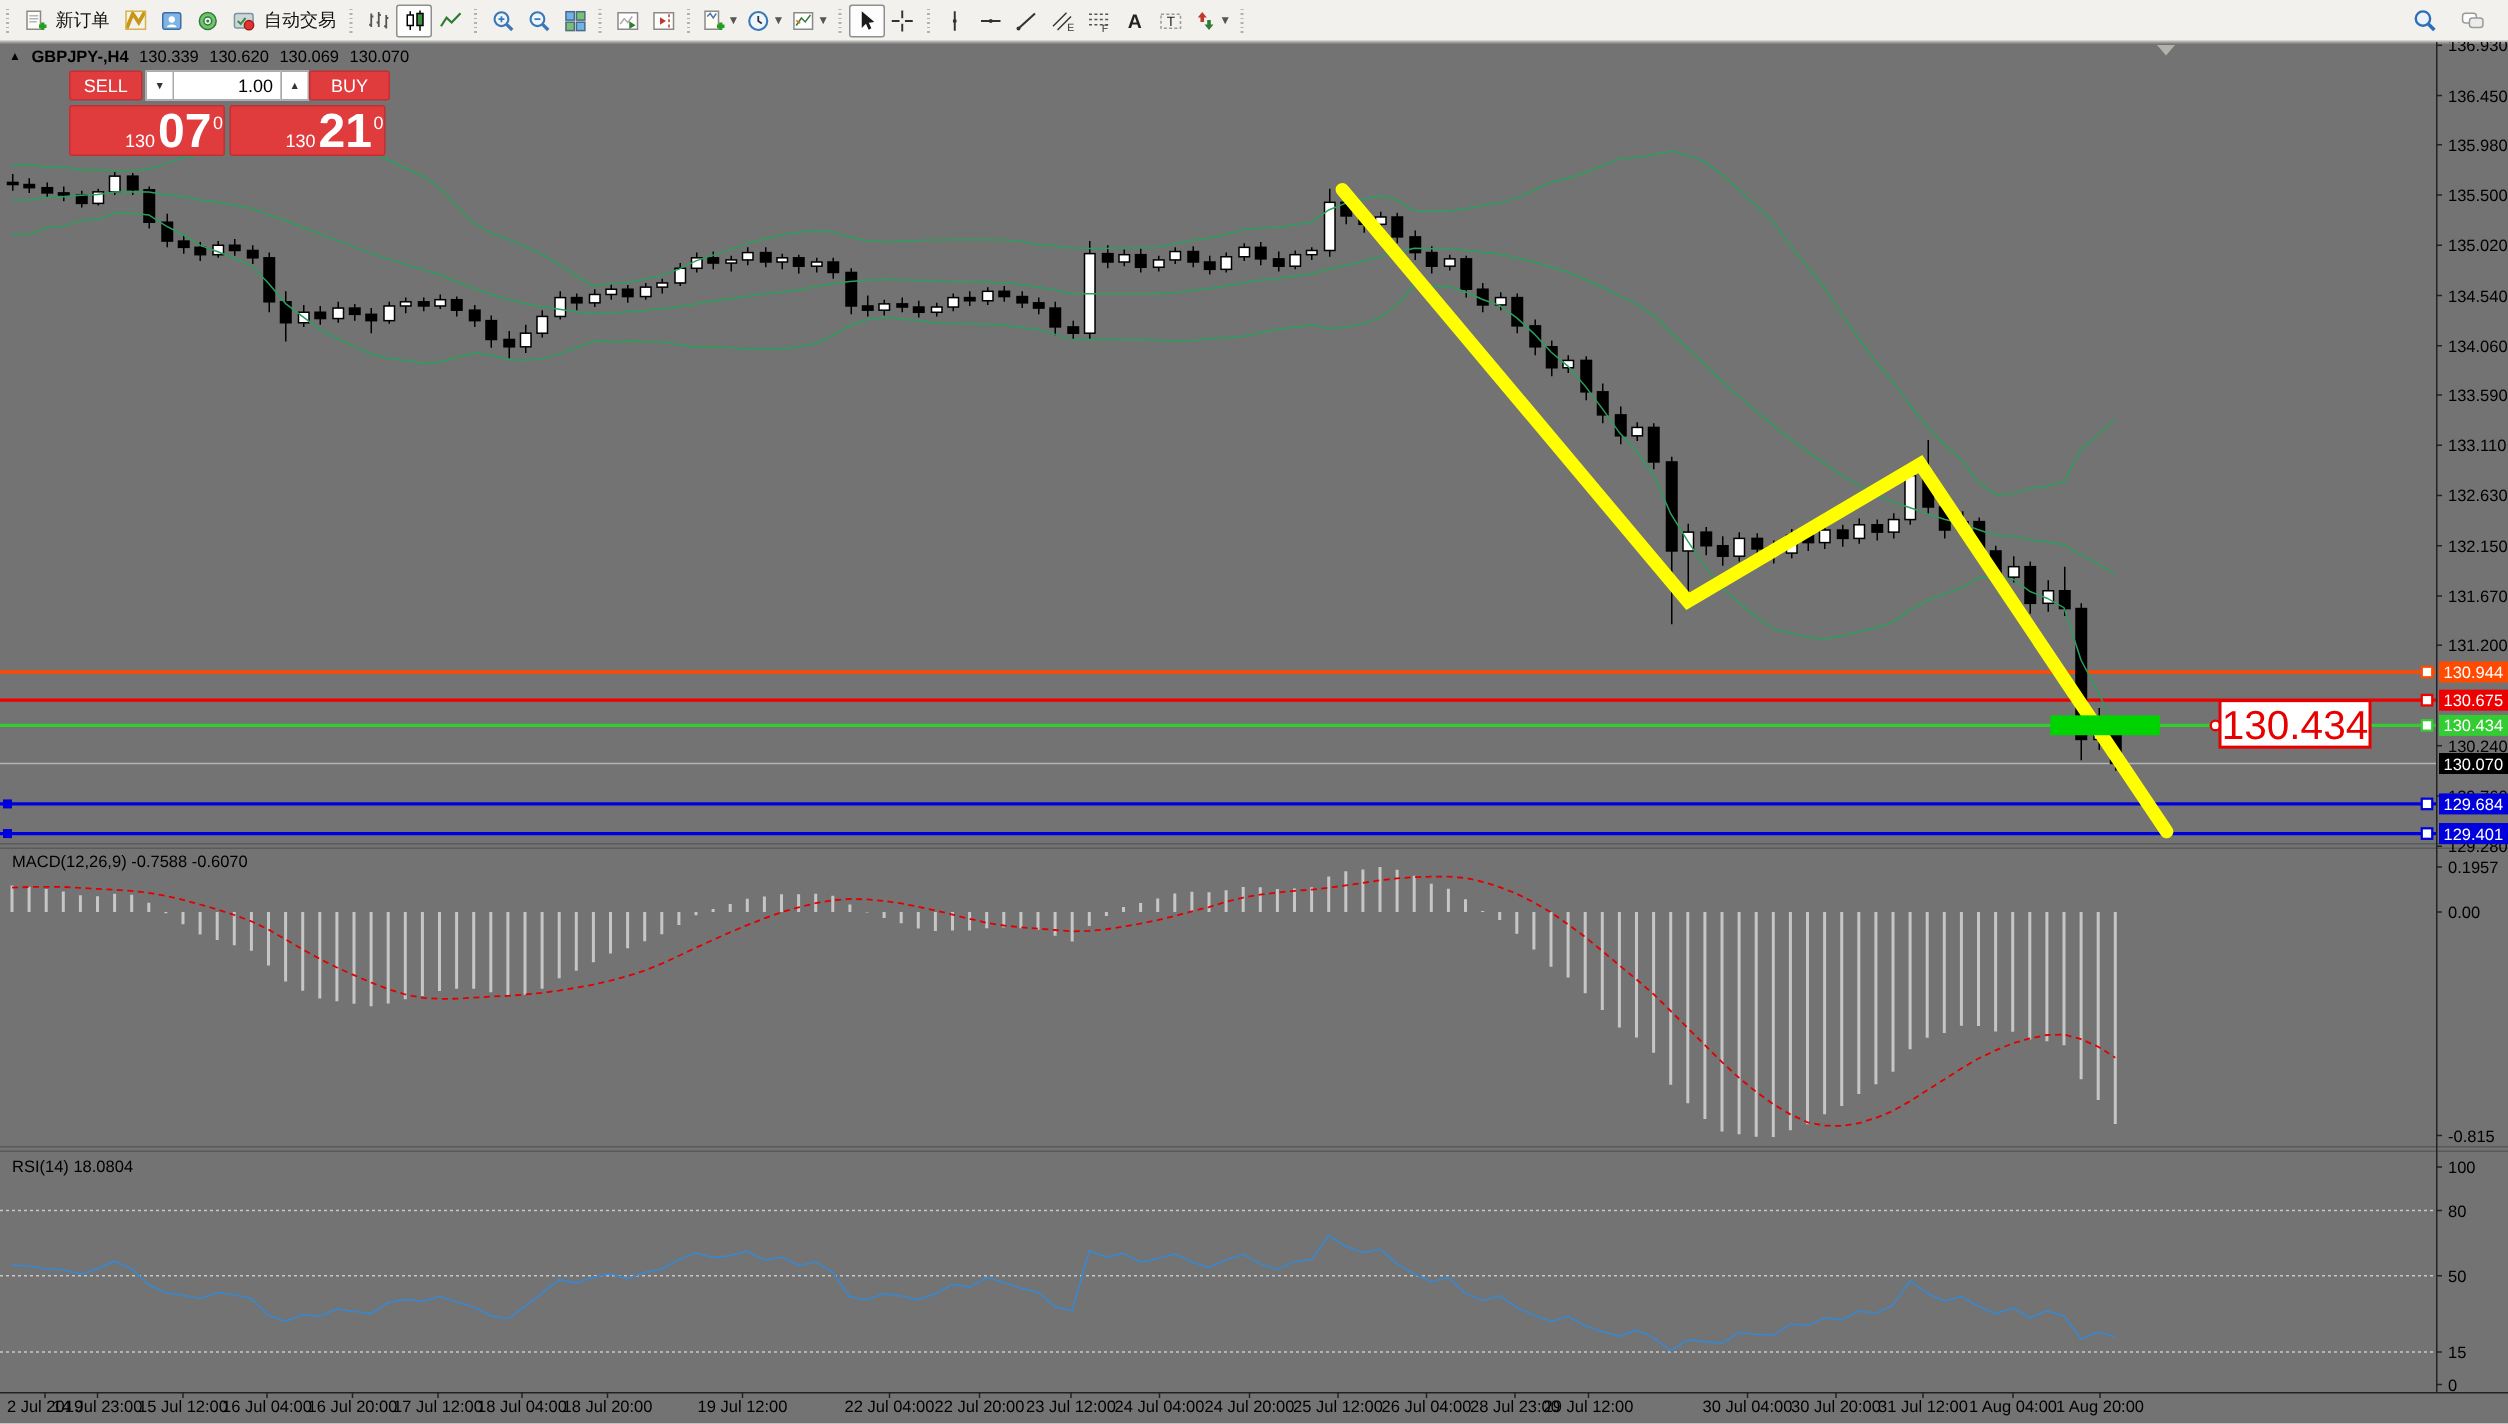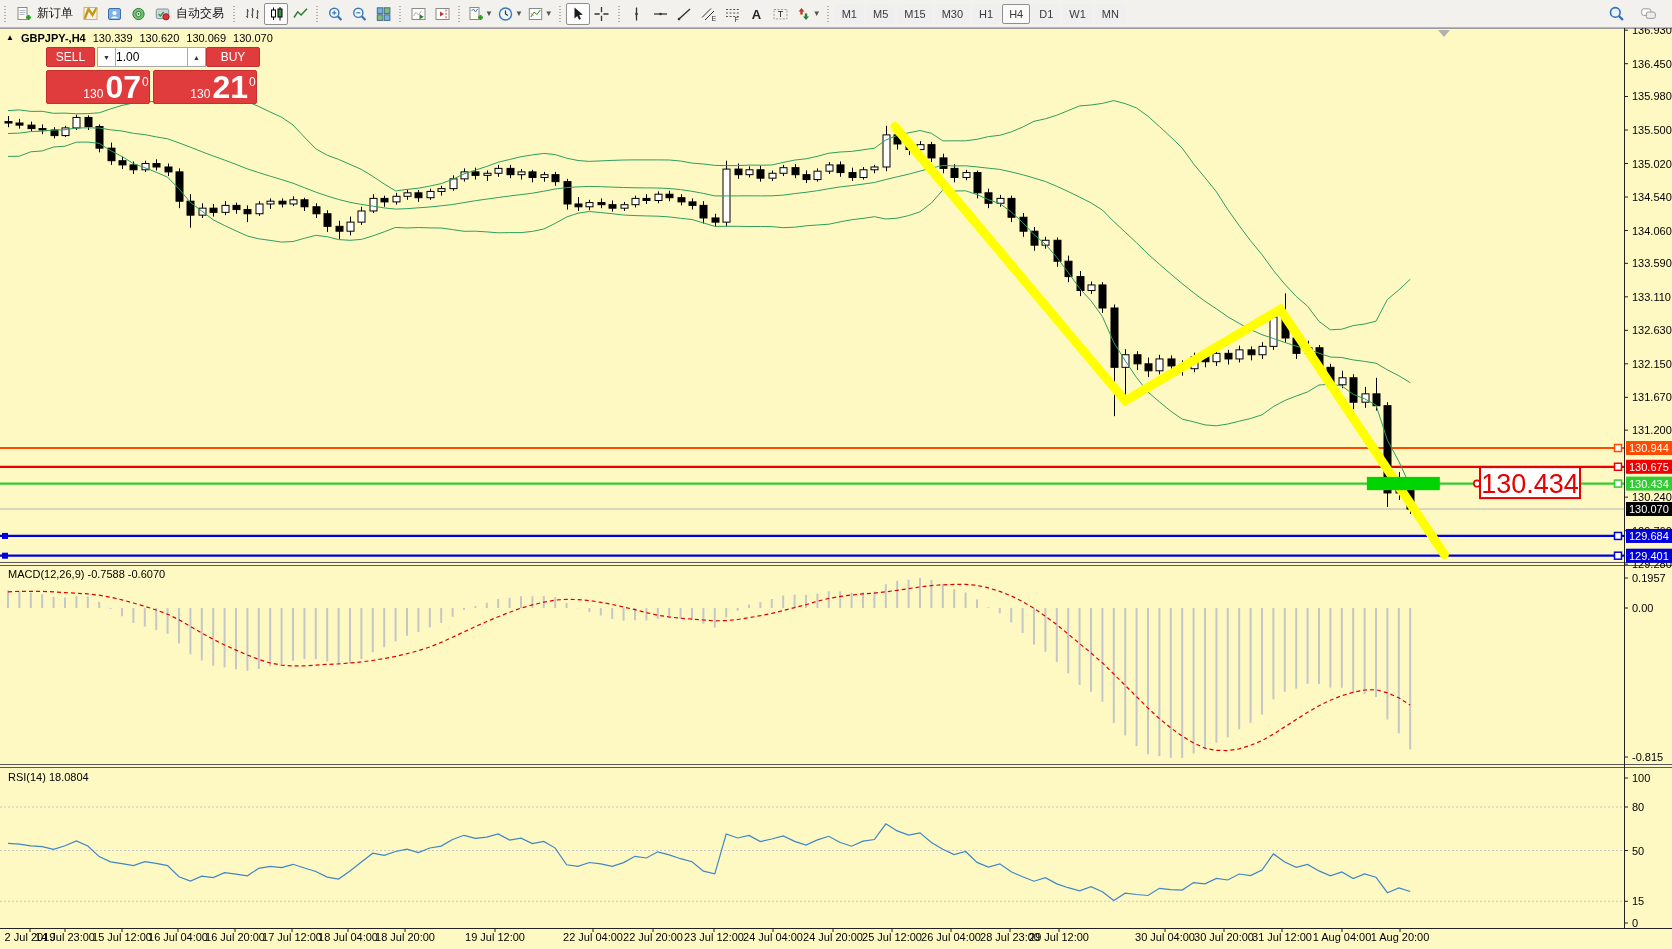--- a/index.html
+++ b/index.html
@@ -1,16 +1,16 @@
 <!DOCTYPE html>
 <html><head>
 <meta charset="utf-8">
 <style>
   html,body{margin:0;padding:0;background:#fff;font-family:"Liberation Sans",sans-serif;}
-  #app{position:relative;width:1672px;height:949px;overflow:hidden;background:#fef9c3;}
+  #app{position:relative;width:1672px;height:949px;overflow:hidden;background:#737373;}
   
   #toolbar{position:absolute;top:0;left:0;width:1672px;height:28px;background:#f2f1ee;
            border-bottom:1px solid #b9b7b2;display:flex;align-items:center;z-index:10;box-sizing:border-box;}
   .tb-grip{width:4px;height:20px;margin:0 4px 0 3px;
            background-image:repeating-linear-gradient(#b3b1ac 0 1px,transparent 1px 3px);
            background-size:2px 100%;background-repeat:no-repeat;background-position:1px 2px;}
   .tb-group{display:flex;align-items:center;height:28px;}
   .tb-btn{height:22px;min-width:24px;display:flex;align-items:center;justify-content:center;
           border:1px solid transparent;border-radius:2px;background:transparent;padding:0 1px;cursor:default;}
   .tb-btn.active{background:#fdfdfd;border-color:#8f8f8f;}
@@ -27,21 +27,21 @@
                display:flex;align-items:center;gap:7px;white-space:nowrap;}
   #symbol-info .collapse{font-size:8px;line-height:1;}
   #trade-panel{position:absolute;top:47px;left:3px;z-index:5;width:216px;padding-left:43px;}
   .tp-row1{display:flex;height:20px;}
   .tp-sell,.tp-buy{background:#e03c3e;color:#fff;font-size:12px;border:1px solid #c62f31;border-radius:2px;
                    display:flex;align-items:center;justify-content:center;font-family:"Liberation Sans",sans-serif;}
   .tp-sell{width:47px;margin-right:2px;}
   .tp-buy{width:52px;margin-left:0;}
   .tp-spin{width:19px;background:#fff;border:1px solid #a9a9a9;color:#333;font-size:7px;
            display:flex;align-items:center;justify-content:center;padding:0;}
-  .tp-vol{width:66px;border:1px solid #a9a9a9;border-left:none;border-right:none;
+  .tp-vol{width:66px;border:1px solid #a9a9a9;border-left:none;border-right:none;text-align:right;
           font-size:12px;padding:0 5px 0 0;font-family:"Liberation Sans",sans-serif;}
   .tp-prices{display:flex;margin-top:3px;gap:3px;}
   .tp-price{background:#e03c3e;border:1px solid #c62f31;border-radius:2px;color:#fff;width:102px;height:29px;
             display:flex;align-items:flex-end;justify-content:center;padding-bottom:3px;}
   .tp-small{font-size:12px;line-height:1;margin-right:2px;margin-left:36px;}
   .tp-big{font-size:32px;font-weight:700;line-height:0.78;}
   .tp-sup{font-size:12px;line-height:1;transform:translateY(-12px);margin-left:1px;}
 </style>
 </head>
 <body>
@@ -302,31 +302,20 @@
           <span>
             <svg width="17" height="16" viewBox="0 0 16 16" fill="none">
               <path d="M6 2 L9 5.6 L7.2 5.6 L7.2 8.6 L4.8 8.6 L4.8 5.6 L3 5.6 Z" fill="#c0392b"></path>
               <path d="M10.5 14 L7.5 10.4 L9.3 10.4 L9.3 7.4 L11.7 7.4 L11.7 10.4 L13.5 10.4 Z" fill="#2e7d32"></path>
             </svg>
           </span>
           <span class="tb-dd">▼</span>
         </button>
       </div>
       <span class="tb-grip"></span>
-      <div class="tb-group">
-        <button class="tf-btn">M1</button>
-        <button class="tf-btn">M5</button>
-        <button class="tf-btn">M15</button>
-        <button class="tf-btn">M30</button>
-        <button class="tf-btn">H1</button>
-        <button class="tf-btn active">H4</button>
-        <button class="tf-btn">D1</button>
-        <button class="tf-btn">W1</button>
-        <button class="tf-btn">MN</button>
-      </div>
       <div id="tb-right">
         <button class="tb-btn">
           <span>
             <svg width="17" height="16" viewBox="0 0 16 16" fill="none">
               <circle cx="6.8" cy="6.4" r="4.8" fill="#eaf2fb" stroke="#2f6fb8" stroke-width="1.6"></circle>
               <line x1="10.4" y1="10" x2="14.4" y2="14" stroke="#2f6fb8" stroke-width="2.4"></line>
             </svg>
           </span>
         </button>
         <button class="tb-btn">

